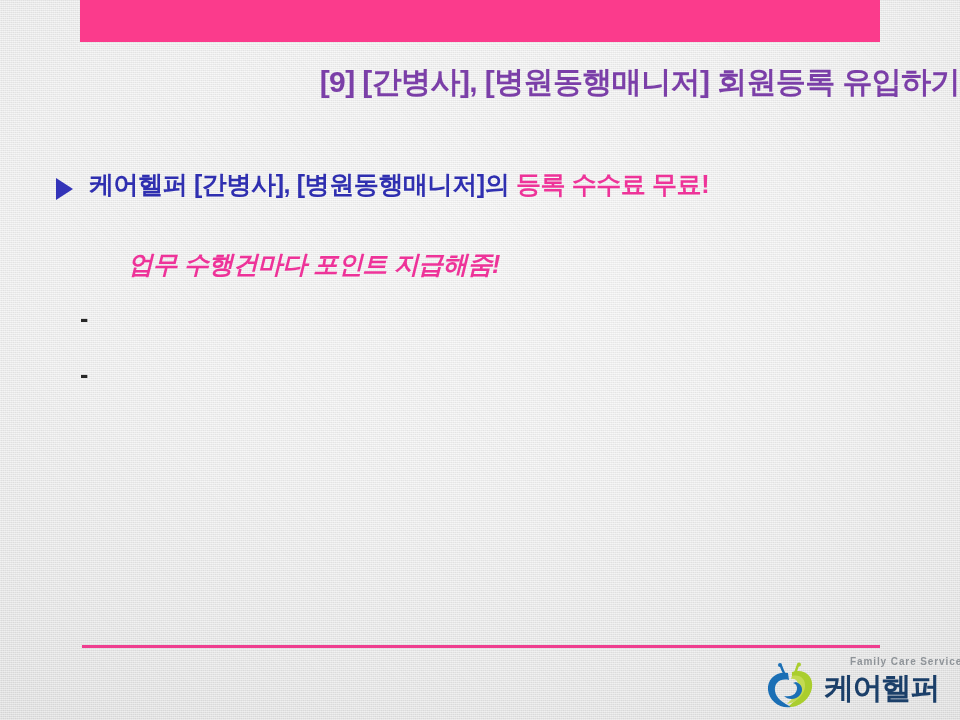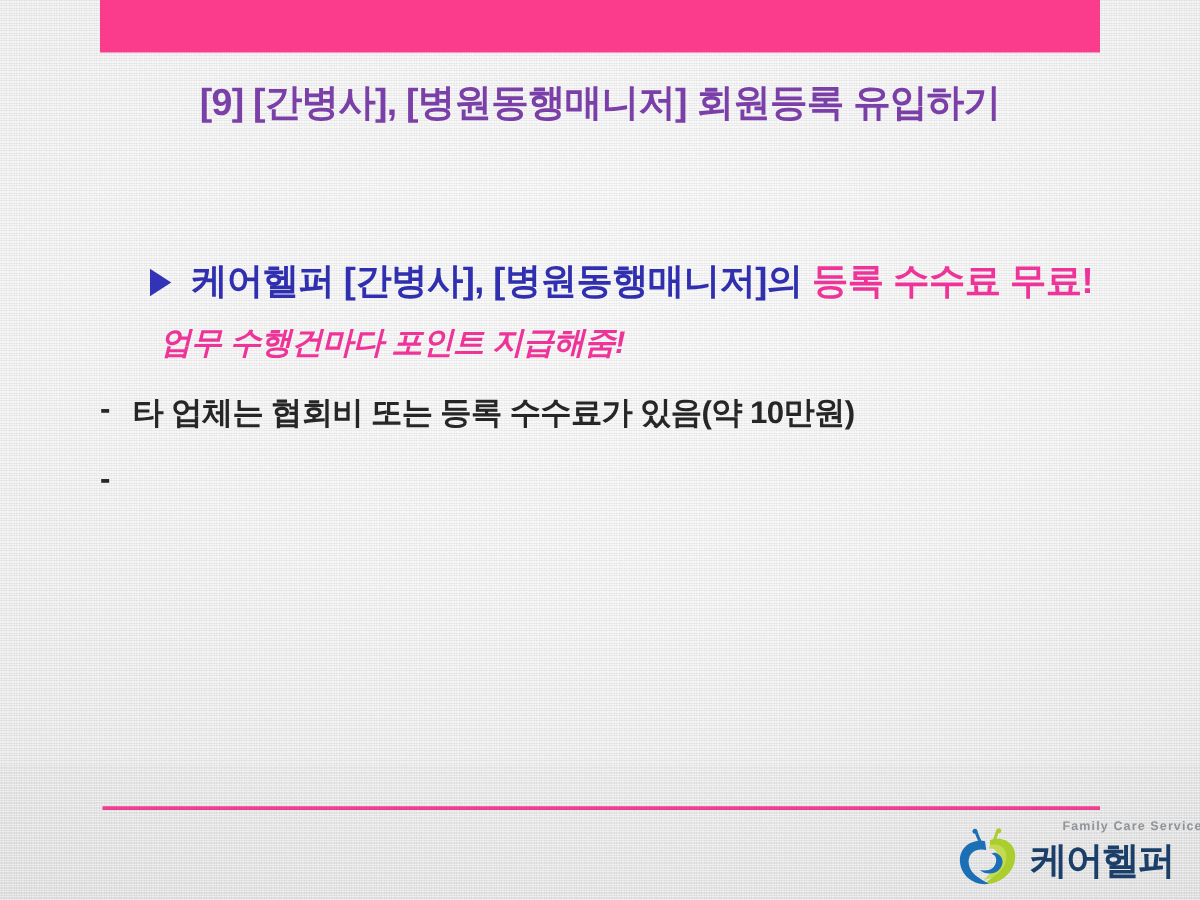--- a/index.html
+++ b/index.html
@@ -51,21 +51,21 @@
     height: 42px;
     background: #fb3b8c;
   }
 
   
   .slide-title {
     position: absolute;
     left: 0;
     top: 62px;
     width: 960px;
-    text-align: center;
+    text-align: right;
     color: #7b3fa8;
     font-size: 30px;
     font-weight: bold;
     letter-spacing: -0.6px;
     white-space: nowrap;
   }
 
   
   .body-block {
     position: absolute;
@@ -77,25 +77,24 @@
   .line {
     position: relative;
     display: flex;
     align-items: flex-start;
     font-weight: bold;
     white-space: nowrap;
   }
 
   
   .line-bullet1 {
-    padding-left: 120px;
+    padding-left: 56px;
     height: 52px;
-    font-size: 29px;
+    font-size: 25px;
     letter-spacing: -0.4px;
-    margin-top: 37px;
   }
   .tri-marker {
     display: inline-block;
     width: 0;
     height: 0;
     margin-top: 10px;
     margin-right: 16px;
     border-left: 17px solid #3333b8;
     border-top: 11px solid transparent;
     border-bottom: 11px solid transparent;
@@ -105,20 +104,21 @@
   .txt-pink  { color: #ee3399; }
 
   
   .line-sub {
     padding-left: 128px;
     height: 56px;
     font-size: 25px;
     color: #ee3399;
     font-style: italic;
     letter-spacing: -0.4px;
+    margin-top: 28px;
   }
 
   
   .line-dash {
     padding-left: 80px;
     height: 56px;
     font-size: 25px;
     color: #262626;
     letter-spacing: -0.5px;
   }
@@ -194,21 +194,20 @@
         <span>&nbsp;</span>
         <span class="txt-pink">등록 수수료 무료!</span>
       </div>
 
       <div class="line line-sub">
         <span>업무 수행건마다 포인트 지급해줌!</span>
       </div>
 
       <div class="line line-dash">
         <span class="dash-marker">-</span>
-        <span>타 업체는 협회비 또는 등록 수수료가 있음(약 10만원)</span>
       </div>
 
       <div class="line line-dash">
         <span class="dash-marker">-</span>
       </div>
 
     </div>
 
     <div class="bottom-rule"></div>
 

